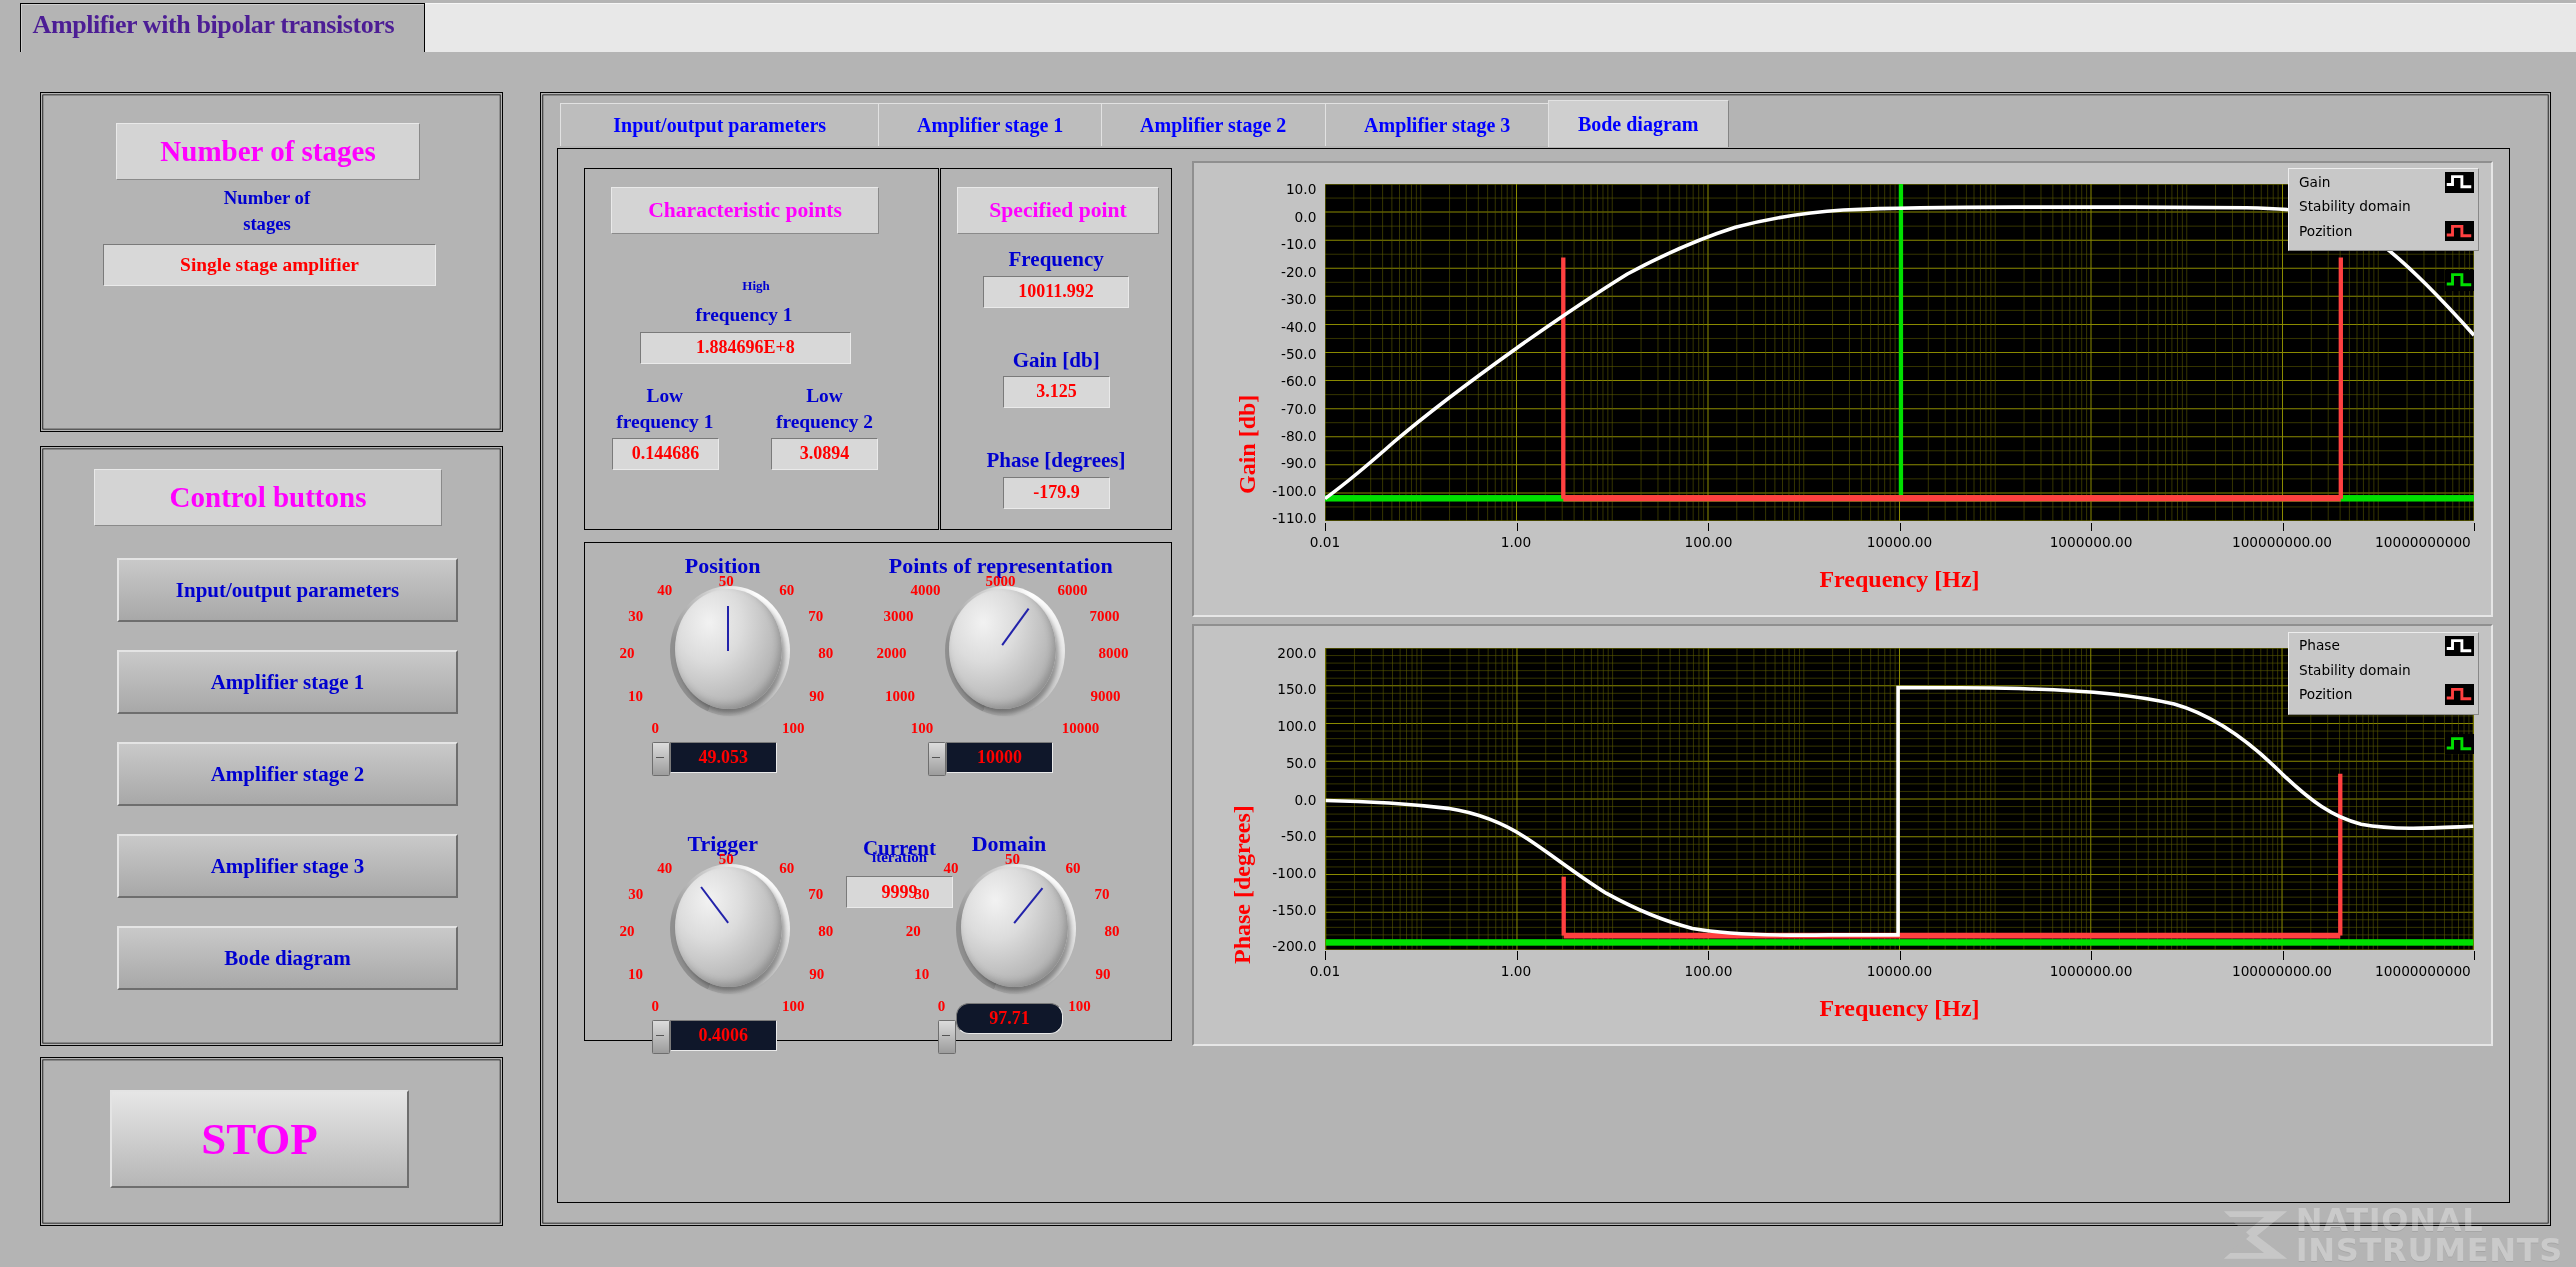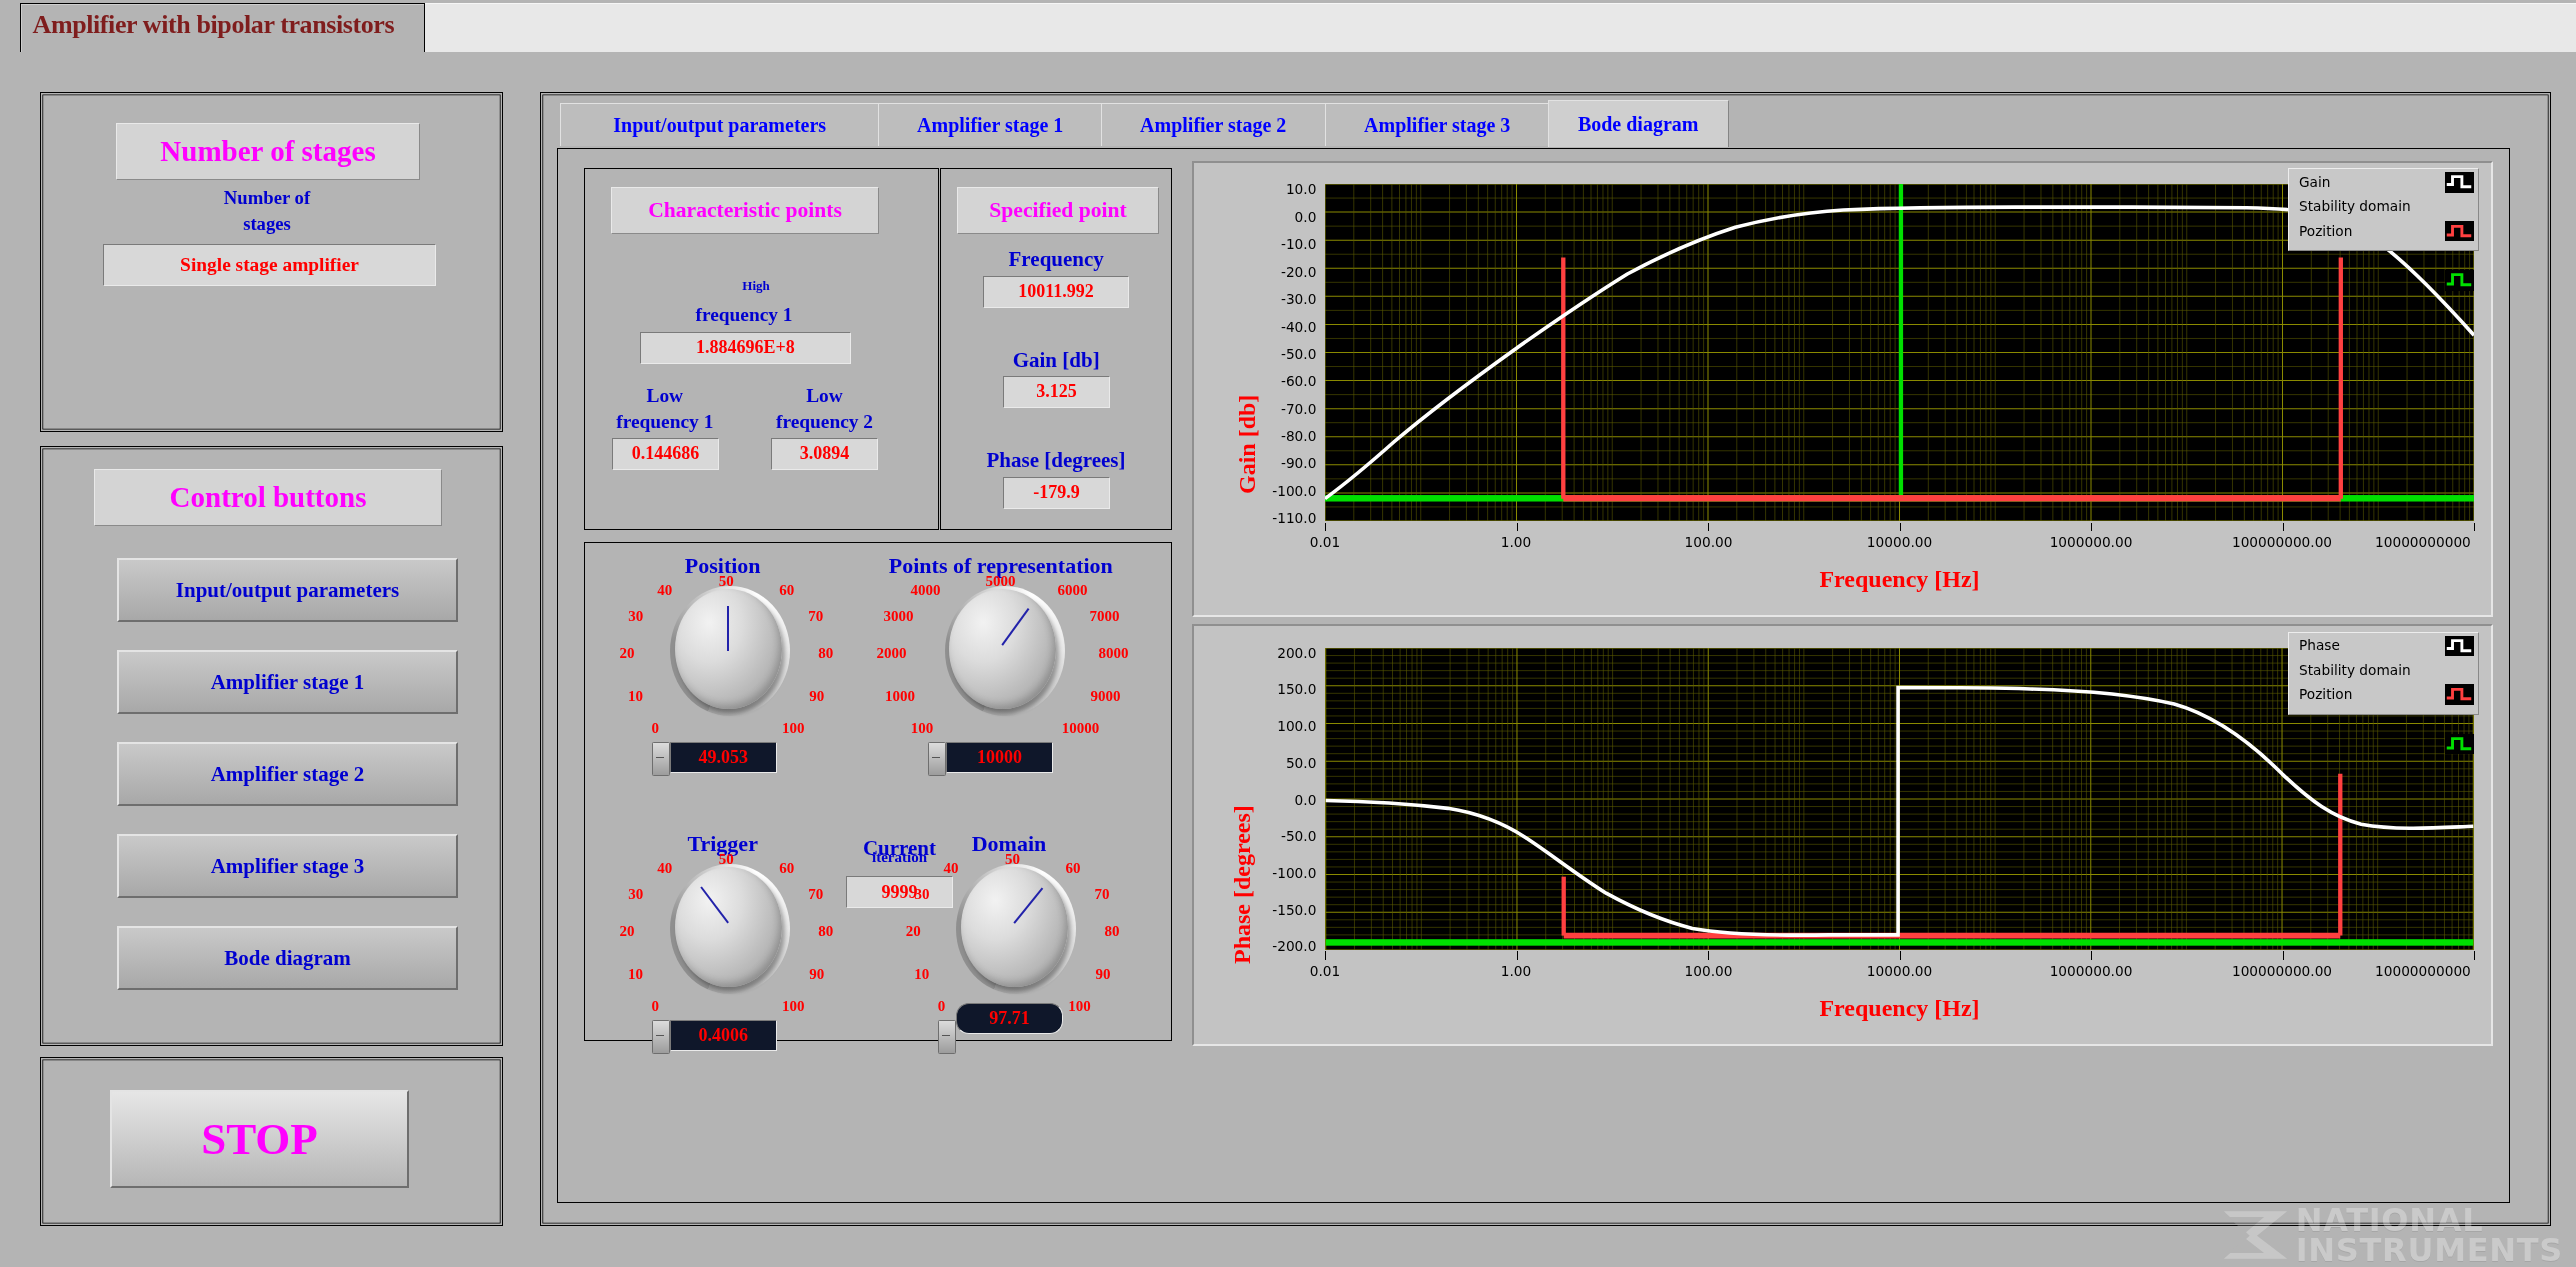--- a/index.html
+++ b/index.html
@@ -7,21 +7,21 @@
        font-family:"Liberation Serif",serif;
        -webkit-font-smoothing:none;}
   .root{position:relative;width:2576px;height:1267px;background:#b4b4b4;}
 
   
   .titlebar{position:absolute;left:0;top:0;width:2576px;height:56px;background:#b4b4b4;}
   .title-tab{position:absolute;left:20px;top:2.9px;width:403px;height:49px;
       background:#b4b4b4;border:0.7px solid #000;border-bottom:none;
       box-shadow:inset 0.7px 0.7px 0 #d8d8d8;}
   .title-tab .t{position:absolute;left:11.5px;top:5.8px;font-size:26px;font-weight:bold;
-      color:#7f1d1d;letter-spacing:-0.4px;white-space:nowrap;}
+      color:#4c1d95;letter-spacing:-0.4px;white-space:nowrap;}
   .title-tab-rest{position:absolute;left:423px;top:2.9px;width:2153px;height:49px;
       background:#e8e8e8;border-top:0.7px solid #f6f6f6;}
   .title-underline{position:absolute;left:0;top:52px;width:2576px;height:4.3px;background:#b4b4b4;}
 
   
   .frame{position:absolute;background:#b4b4b4;
      border:1.4px solid #000;box-shadow:inset 0 0 0 1.4px #b4b4b4, inset 0 0 0 2.2px #000;}
   .frame-in{position:absolute;background:#b4b4b4;border:0.7px solid #000;}
 
   

